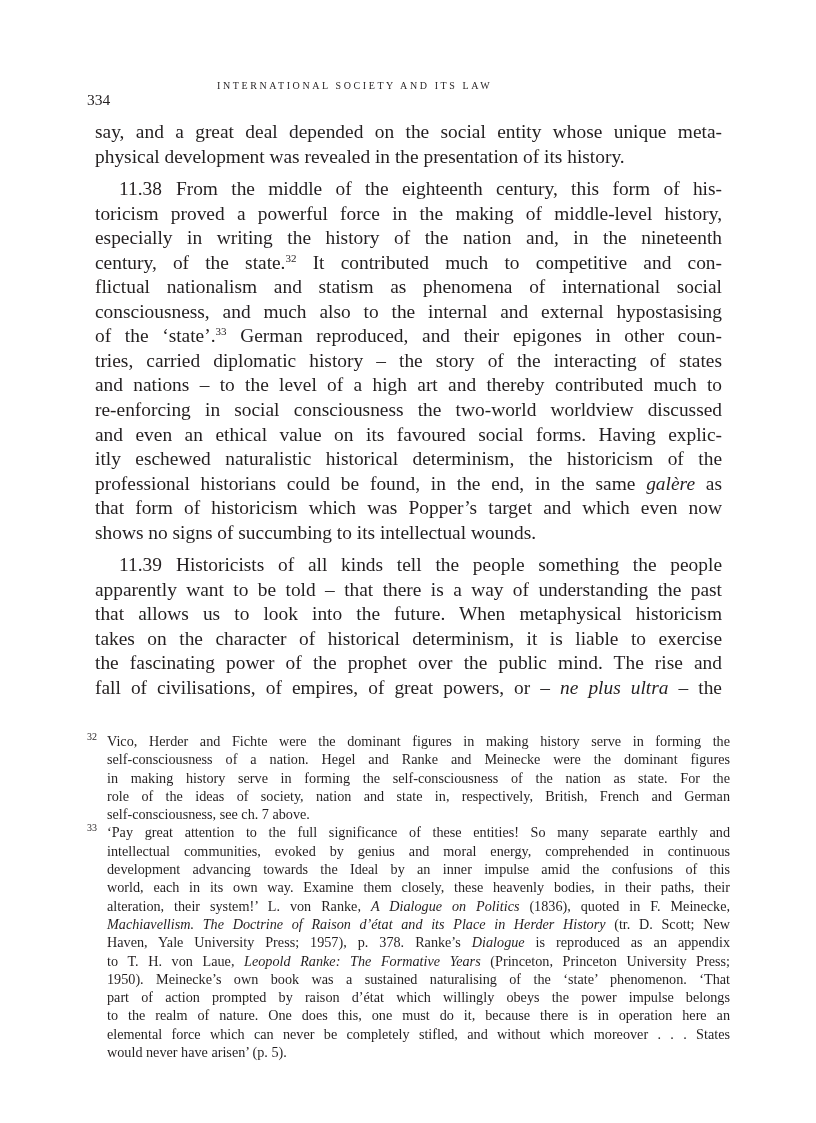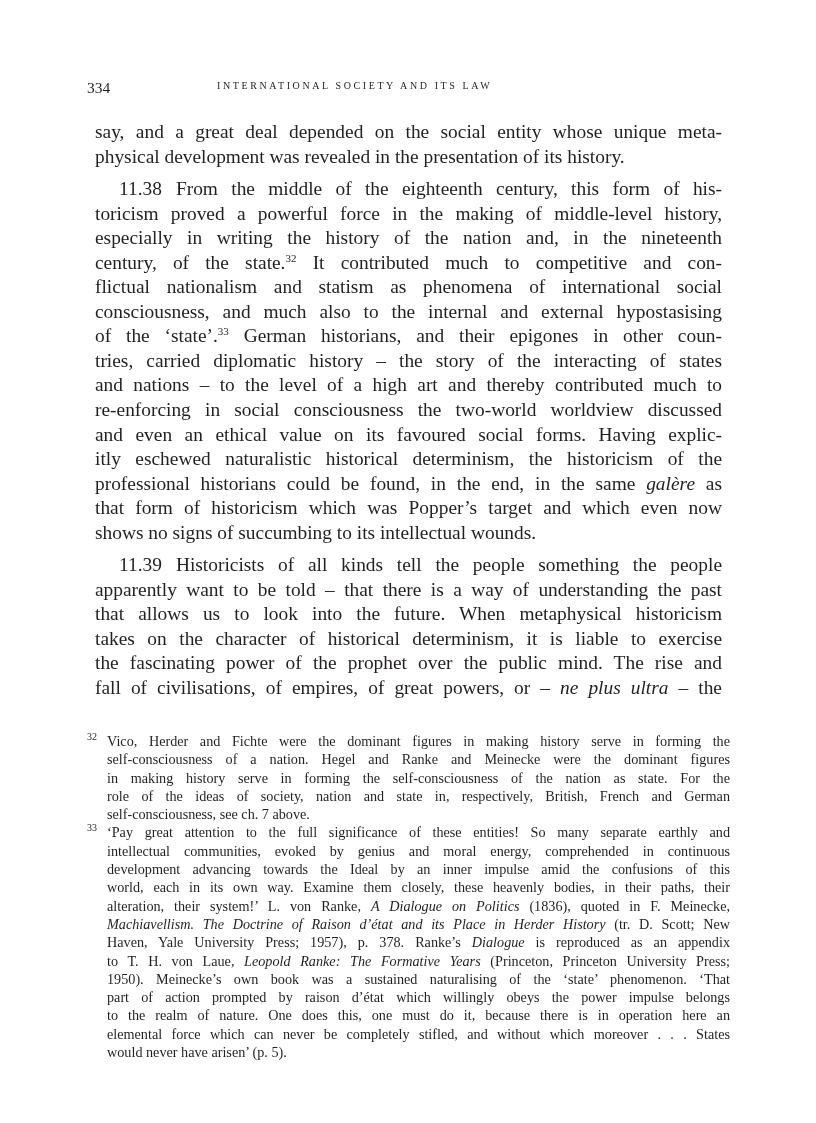--- a/index.html
+++ b/index.html
@@ -6,21 +6,21 @@
   body { width: 816px; height: 1123px; position: relative; overflow: hidden; }
   .page {
     position: absolute; left: 87px; top: 0; width: 643px;
     font-family: "Liberation Serif", "DejaVu Serif", serif;
     color: #231f20;
   }
   .running-head {
     position: absolute; top: 79px; left: 0; width: 643px; height: 22px;
     font-size: 15.5px;
   }
-  .folio { position: absolute; left: 0; top: 0; }
+  .folio { position: absolute; left: 0; top: 12px; }
   .head-title {
     position: absolute; left: 130px; top: 1px;
     font-size: 10px; letter-spacing: 2.6px;
   }
   .body-text {
     position: absolute; top: 112px; left: 0; width: 643px;
     font-size: 19.4px; line-height: 24.55px;
     text-align: justify; hyphens: manual;
   }
   .body-text p { margin: 8px; text-indent: 0; }
@@ -53,21 +53,21 @@
       <span class="line last">physical development was revealed in the presentation of its history.</span>
     </p>
 
     <p>
       <span class="line" style="padding-left:24px"><span class="para-num">11.38</span><span>From the middle of the eighteenth century, this form of his-</span></span>
       <span class="line">toricism proved a powerful force in the making of middle-level history,</span>
       <span class="line">especially in writing the history of the nation and, in the nineteenth</span>
       <span class="line"><span>century, of the state.</span><sup>32</sup><span> It contributed much to competitive and con-</span></span>
       <span class="line">flictual nationalism and statism as phenomena of international social</span>
       <span class="line">consciousness, and much also to the internal and external hypostasising</span>
-      <span class="line"><span>of the ‘state’.</span><sup>33</sup><span> German historians, and their epigones in other coun-</span></span>
+      <span class="line"><span>of the ‘state’.</span><sup>33</sup><span> German reproduced, and their epigones in other coun-</span></span>
       <span class="line">tries, carried diplomatic history – the story of the interacting of states</span>
       <span class="line">and nations – to the level of a high art and thereby contributed much to</span>
       <span class="line">re-enforcing in social consciousness the two-world worldview discussed</span>
       <span class="line">and even an ethical value on its favoured social forms. Having explic-</span>
       <span class="line">itly eschewed naturalistic historical determinism, the historicism of the</span>
       <span class="line"><span>professional historians could be found, in the end, in the same </span><i>galère</i><span> as</span></span>
       <span class="line">that form of historicism which was Popper’s target and which even now</span>
       <span class="line last">shows no signs of succumbing to its intellectual wounds.</span>
     </p>
 

